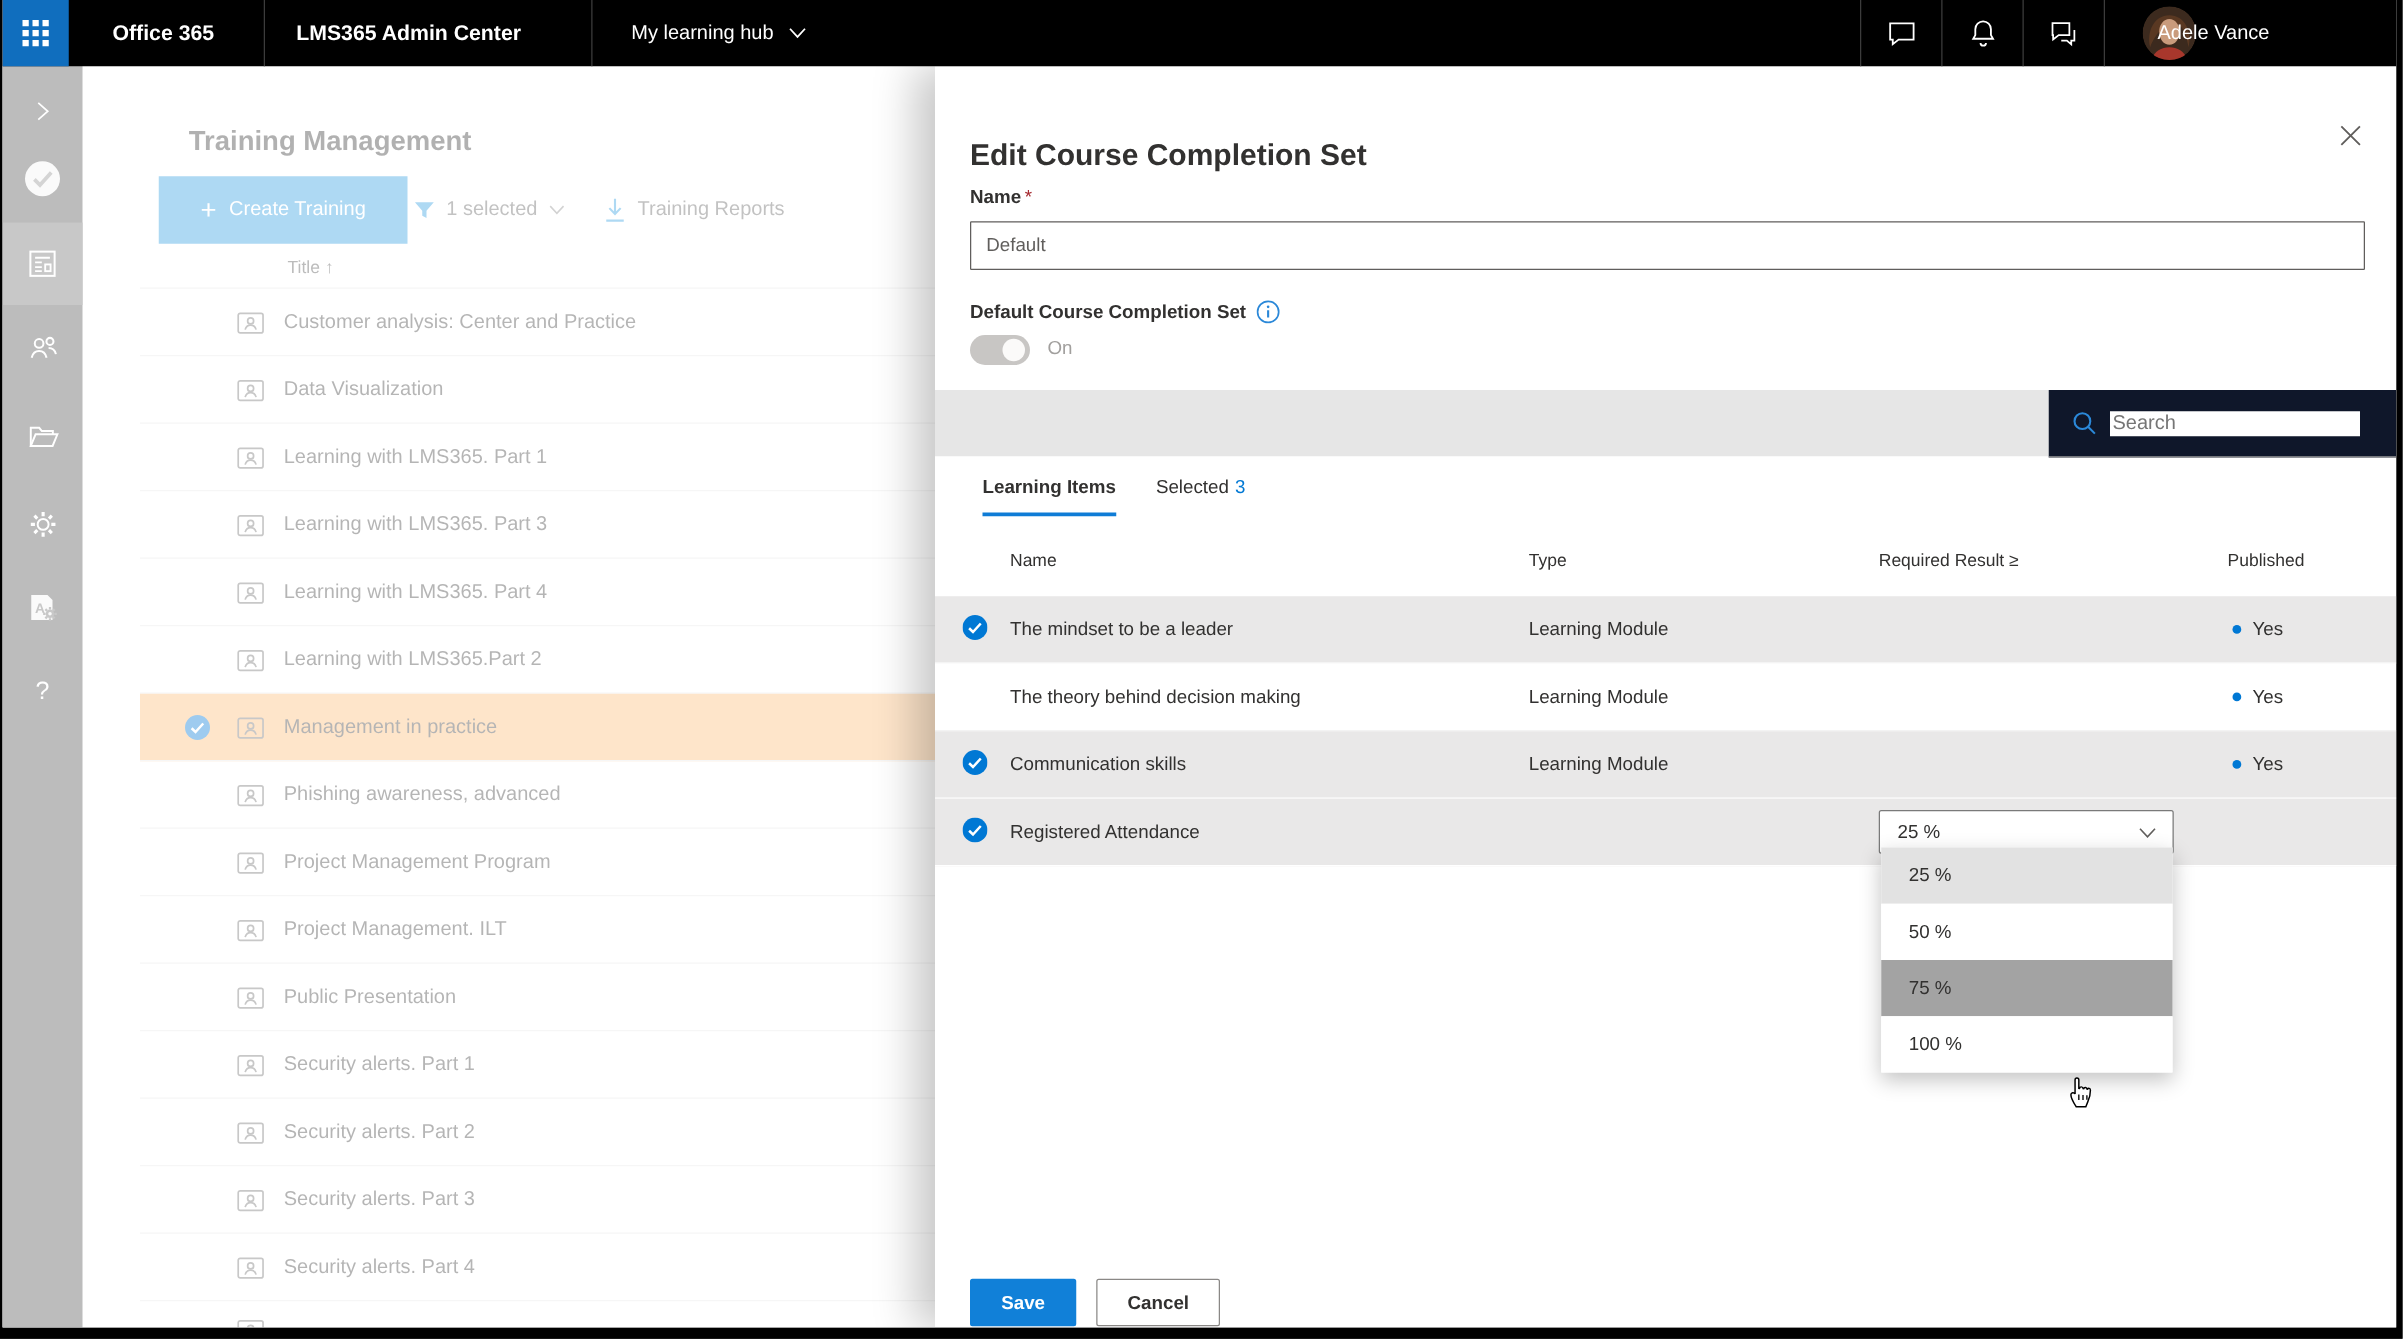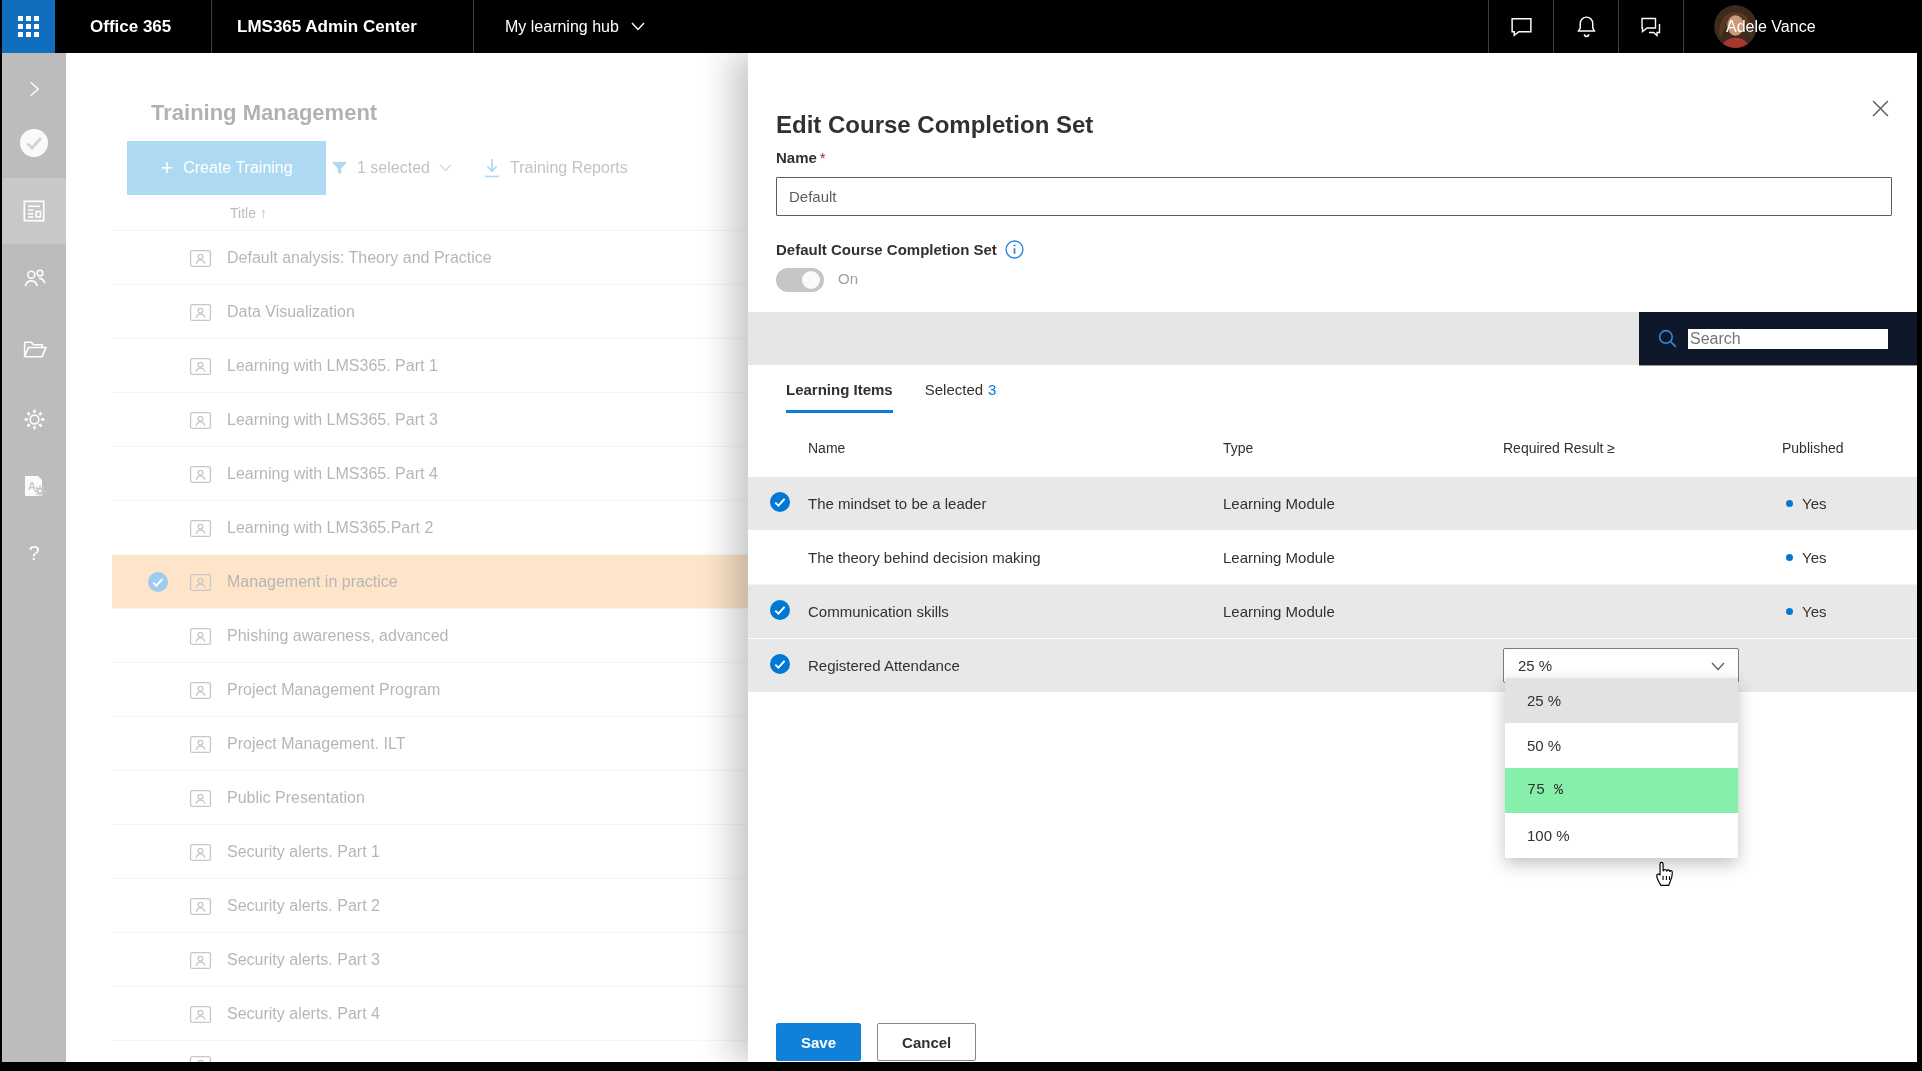--- a/index.html
+++ b/index.html
@@ -91,21 +91,21 @@
   .pub-dot { width:7px; height:7px; border-radius:50%; background:#0078d4; }
 
   .sel-box { position:relative; width:236px; height:35px; background:#fff; border:1px solid #7a7a7a; border-radius:2px;
              display:flex; align-items:center; padding-left:14px; font-size:15px; color:#323130; cursor:pointer; }
   .sel-box svg { position:absolute; right:13px; top:13px; }
 
   .dd-menu { position:absolute; left:757px; top:625px; width:233px; background:#fff; z-index:12;
              box-shadow:0 6px 16px rgba(0,0,0,0.24); }
   .dd-opt { height:45px; line-height:45px; padding-left:22px; font-size:15px; color:#323130; background:#fff; cursor:pointer; }
   .dd-opt.selected { background:#e2e2e2; }
-  .dd-opt.hover { background:#86efac;font-family:Liberation Mono, monospace; }
+  .dd-opt.hover { background:#a3a3a3; }
 
   .dlg-actions { position:absolute; left:28px; top:970px; display:flex; gap:16px; }
   .btn { height:38px; font-size:15px; font-weight:700; border-radius:2px; padding:0 24px; cursor:pointer; font-family:inherit; }
   .btn-save { background:#1180d8; color:#fff; border:1px solid #1180d8; }
   .btn-cancel { background:#fff; color:#323130; border:1px solid #8a8886; }
 
   .cursor { position:absolute; left:1650px; top:806px; z-index:50; pointer-events:none; }
 </style>
 </head>
 <body>
@@ -260,21 +260,21 @@
             <span>↑</span>
           </div>
 
           <div class="t-rows" id="training-rows">
               <div class="t-row">
                 <svg class="badge" width="23" height="23" viewBox="0 0 22 22">
                   <rect x="1.5" y="3.5" width="19" height="15" rx="1.5" fill="none" stroke="#6f6f6f" stroke-width="1.3"></rect>
                   <circle cx="11" cy="9.3" r="2.3" fill="none" stroke="#6f6f6f" stroke-width="1.3"></circle>
                   <path d="M6.8 16c.6-2.3 2.3-3.5 4.2-3.5s3.6 1.2 4.2 3.5" fill="none" stroke="#6f6f6f" stroke-width="1.3"></path>
                 </svg>
-                <span class="t-label">Default analysis: Theory and Practice</span>
+                <span class="t-label">Customer analysis: Center and Practice</span>
               </div>
               <div class="t-row">
                 <svg class="badge" width="23" height="23" viewBox="0 0 22 22">
                   <rect x="1.5" y="3.5" width="19" height="15" rx="1.5" fill="none" stroke="#6f6f6f" stroke-width="1.3"></rect>
                   <circle cx="11" cy="9.3" r="2.3" fill="none" stroke="#6f6f6f" stroke-width="1.3"></circle>
                   <path d="M6.8 16c.6-2.3 2.3-3.5 4.2-3.5s3.6 1.2 4.2 3.5" fill="none" stroke="#6f6f6f" stroke-width="1.3"></path>
                 </svg>
                 <span class="t-label">Data Visualization</span>
               </div>
               <div class="t-row">

